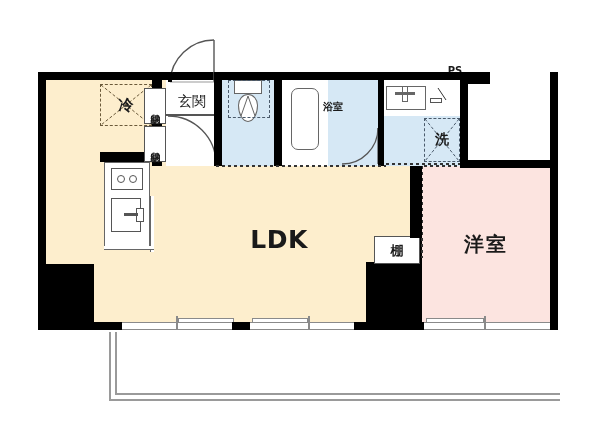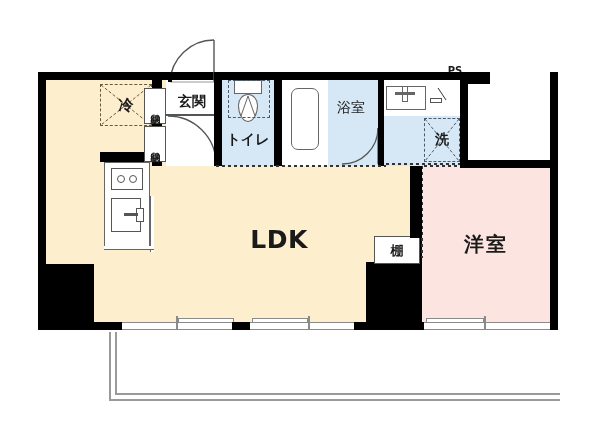--- a/index.html
+++ b/index.html
@@ -73,21 +73,21 @@
               writing-mode:vertical-rl;text-orientation:upright;">収納</div>
 
   <svg class="abs" style="left:166px;top:88px;" width="26" height="36">
     <path d="M0,0 A24,24 0 0 1 0,34" fill="none" stroke="#555" stroke-width="1.2"></path>
   </svg>
   <svg class="abs" style="left:166px;top:126px;" width="26" height="36">
     <path d="M0,0 A24,24 0 0 1 0,34" fill="none" stroke="#555" stroke-width="1.2"></path>
   </svg>
 
   <div class="abs white" style="left:166px;top:80px;width:52px;height:86px;border-right:1.5px solid #555;"></div>
-  <div class="lbl" style="left:166px;top:88px;width:52px;height:26px;font-size:14px;font-weight:700;text-align:center;">玄関</div>
+  <div class="lbl" style="left:166px;top:88px;width:52px;height:26px;font-size:14px;font-weight:400;text-align:center;">玄関</div>
 
   <div class="abs" style="left:166px;top:114px;width:52px;height:1.5px;background:#555;"></div>
 
   <svg class="abs" style="left:168px;top:38px;" width="56" height="46">
     <path d="M2,44 A44,44 0 0 1 46,2" fill="none" stroke="#555" stroke-width="1.4"></path>
     <line x1="46" y1="2" x2="46" y2="44" stroke="#555" stroke-width="1.4"></line>
     <line x1="2" y1="44" x2="46" y2="44" stroke="#999" stroke-width="1"></line>
   </svg>
   <div class="abs wall" style="left:168px;top:72px;width:4px;height:10px;"></div>
 
@@ -100,28 +100,27 @@
   <div class="abs wall" style="left:274px;top:72px;width:8px;height:94px;"></div>
 
   <div class="abs fixture" style="left:234px;top:80px;width:28px;height:14px;"></div>
   <div class="abs" style="left:238px;top:94px;width:20px;height:28px;background:#fff;
               border:1.5px solid #666;border-radius:50% 50% 50% 50%/40% 40% 60% 60%;"></div>
   <svg class="abs" style="left:238px;top:94px;" width="20" height="28">
     <line x1="10" y1="2" x2="3" y2="22" stroke="#666" stroke-width="1"></line>
     <line x1="10" y1="2" x2="17" y2="22" stroke="#666" stroke-width="1"></line>
   </svg>
   <div class="abs dashbox2" style="left:228px;top:80px;width:42px;height:38px;background:transparent;"></div>
-  <div class="lbl" style="left:222px;top:126px;width:52px;height:26px;font-size:14px;font-weight:700;">トイレ</div>
 
   <div class="abs white" style="left:282px;top:80px;width:46px;height:86px;"></div>
   <div class="abs" style="left:291px;top:88px;width:28px;height:62px;background:#fff;
               border:1.5px solid #666;border-radius:7px;"></div>
 
   <div class="abs wet" style="left:328px;top:80px;width:50px;height:86px;"></div>
-  <div class="lbl" style="left:326px;top:94px;width:50px;height:26px;font-size:14px;font-weight:400;">浴室</div>
+  <div class="lbl" style="left:308px;top:94px;width:50px;height:26px;font-size:10px;font-weight:700;">浴室</div>
   <svg class="abs" style="left:342px;top:128px;" width="40" height="40">
     <path d="M36,0 A36,36 0 0 1 0,36" fill="none" stroke="#555" stroke-width="1.3"></path>
     <line x1="36" y1="0" x2="36" y2="36" stroke="#555" stroke-width="1.3"></line>
   </svg>
   <div class="abs wall" style="left:378px;top:72px;width:6px;height:94px;"></div>
 
   <div class="abs white" style="left:384px;top:80px;width:76px;height:36px;"></div>
   <div class="abs fixture" style="left:386px;top:86px;width:40px;height:24px;"></div>
   <div class="abs" style="left:402px;top:86px;width:6px;height:16px;background:#fff;border:1.2px solid #666;"></div>
   <div class="abs" style="left:395px;top:92px;width:20px;height:3px;background:#666;"></div>

